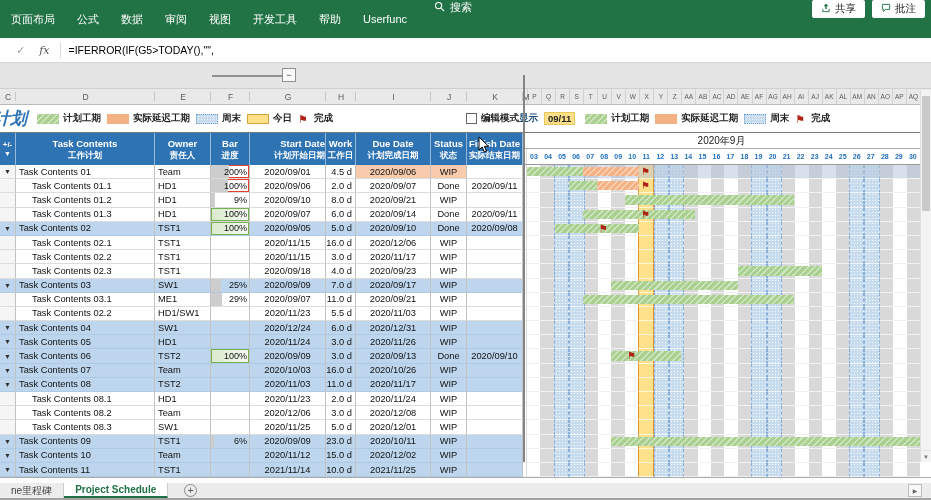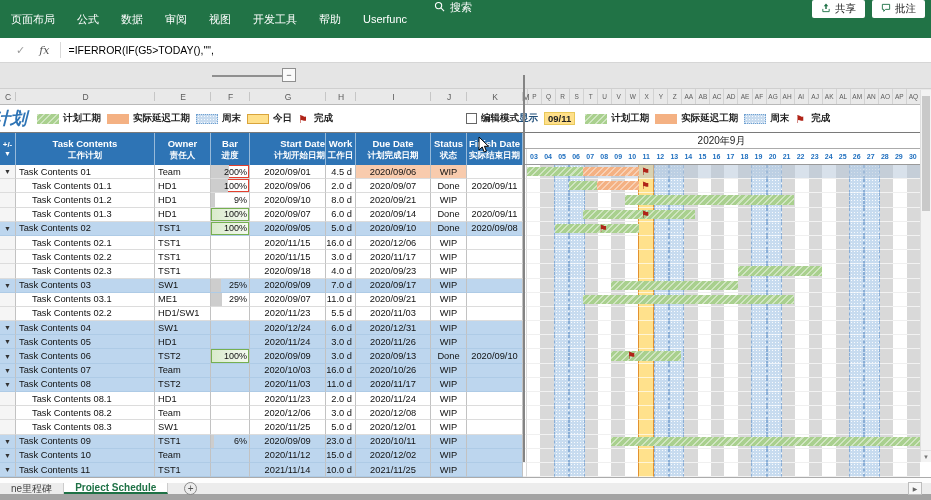--- a/index.html
+++ b/index.html
@@ -92,21 +92,21 @@
   .dy.e{background:#C7DBEF;background-image:radial-gradient(circle,rgba(255,255,255,.85) .8px,transparent .9px);background-size:3px 3px;border-left:1px dashed #8AAED6;border-right:1px dashed #8AAED6;}
   .dy.t{background:#FFE18C;border-left:1px solid #E2912F;border-right:1px solid #E2912F;}
   .gband{position:absolute;top:0;bottom:1px;background:rgba(178,196,215,.5);}
   .gbar{position:absolute;top:2px;bottom:3px;}
   .gbar.green{background-color:#A9D08E;background-image:repeating-linear-gradient(135deg,rgba(255,255,255,.45) 0 1.5px,transparent 1.5px 4.5px);}
   .gbar.orange{background-color:#F4B183;background-image:repeating-linear-gradient(135deg,rgba(255,255,255,.4) 0 1.5px,transparent 1.5px 4.5px);}
   .gflag{position:absolute;top:0;font-size:10px;color:#B02418;line-height:13px;}
 
   
   .gridbottom{height:6px;background:#FDFDFD;border-top:1px solid #ABABAB;box-sizing:border-box;}
-  .tabbar{height:18px;background:#ECECEC;display:flex;align-items:stretch;border-bottom:7px solid #a3a3a3;box-sizing:border-box;}
+  .tabbar{height:18px;background:#ECECEC;display:flex;align-items:stretch;border-bottom:3px solid #a3a3a3;box-sizing:border-box;}
   .stab{display:flex;align-items:center;padding:0 11px;font-size:10px;color:#444;border-right:1px solid #CCC;box-sizing:border-box;white-space:nowrap;}
   .stab.active{background:#fff;color:#1E7145;font-weight:bold;border-bottom:2px solid #1E7145;}
   .addbtn{margin-left:16px;align-self:center;width:13px;height:13px;border:1px solid #8a8a8a;border-radius:50%;display:flex;align-items:center;justify-content:center;font-size:10px;color:#555;box-sizing:border-box;}
   .tabscroll{margin-left:auto;align-self:center;margin-right:9px;width:14px;height:13px;border:1px solid #BDBDBD;background:#F7F7F7;display:flex;align-items:center;justify-content:center;font-size:6px;color:#666;box-sizing:border-box;}
   .statusbar{height:14px;background:#F1F1F1;display:flex;align-items:center;justify-content:flex-end;gap:9px;padding-right:7px;font-size:9px;color:#444;}
   .vicon{width:15px;height:12px;display:flex;align-items:center;justify-content:center;}
   .vicon.active{background:#D5D5D5;}
   .ztrack{width:52px;height:1px;background:#9a9a9a;position:relative;}
   .zthumb{position:absolute;left:24px;top:-4px;width:3px;height:9px;background:#6b6b6b;}
   .zlabel{font-size:9.5px;}

